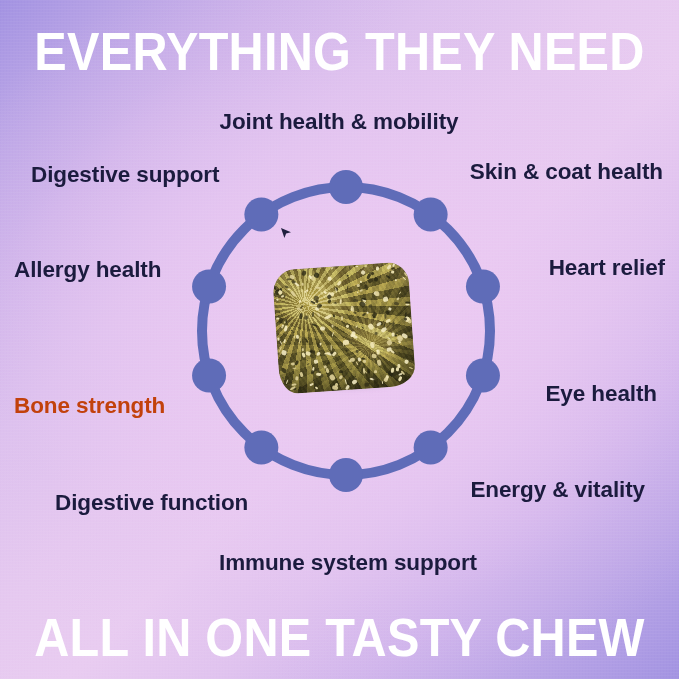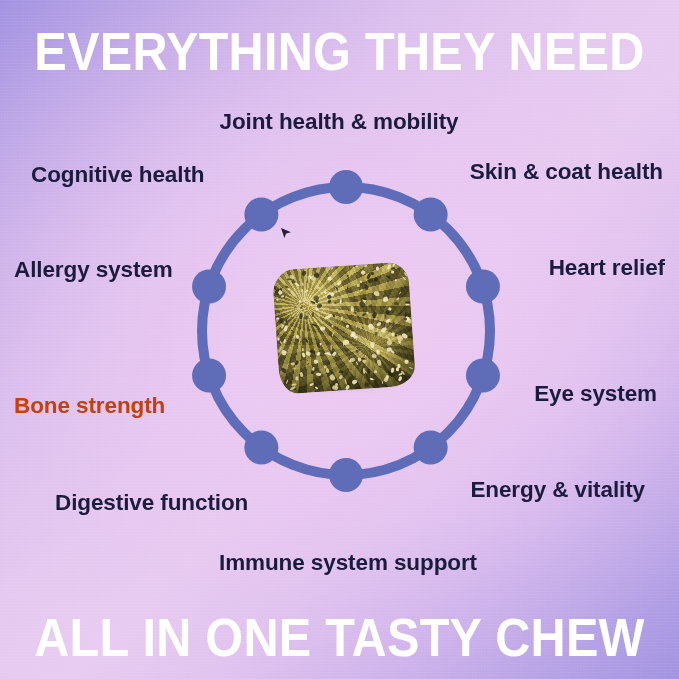--- a/index.html
+++ b/index.html
@@ -465,24 +465,24 @@
   <div id="cursor-artifact">
     <svg width="13" height="13" viewBox="0 0 13 13">
       <path d="M1 1 L11 5.2 L6.1 6.4 L4.4 11 Z" fill="#20203f"></path>
     </svg>
   </div>
 
   <div id="labels">
       <div class="label center" style="color: rgb(27, 27, 62); top: 110px; left: 0px; width: 679px; text-align: center; transform: translateX(-0.5px);">Joint health &amp; mobility</div>
       <div class="label left" style="color: rgb(27, 27, 62); top: 160px; right: 16px;">Skin &amp; coat health</div>
       <div class="label left" style="color: rgb(27, 27, 62); top: 256px; right: 14px;">Heart relief</div>
-      <div class="label left" style="color: rgb(27, 27, 62); top: 382px; right: 22px;">Eye system</div>
+      <div class="label left" style="color: rgb(27, 27, 62); top: 382px; right: 22px;">Eye health</div>
       <div class="label left" style="color: rgb(27, 27, 62); top: 478px; right: 34px;">Energy &amp; vitality</div>
       <div class="label center" style="color: rgb(27, 27, 62); top: 551px; left: 0px; width: 679px; text-align: center; transform: translateX(8.5px);">Immune system support</div>
       <div class="label right" style="color: rgb(27, 27, 62); top: 491px; left: 55px;">Digestive function</div>
       <div class="label right" style="color: #c2410c; top: 394px; left: 14px;">Bone strength</div>
-      <div class="label right" style="color: rgb(27, 27, 62); top: 258px; left: 14px;">Allergy system</div>
-      <div class="label right" style="color: rgb(27, 27, 62); top: 163px; left: 31px;">Cognitive health</div>
+      <div class="label right" style="color: rgb(27, 27, 62); top: 258px; left: 14px;">Allergy health</div>
+      <div class="label right" style="color: rgb(27, 27, 62); top: 163px; left: 31px;">Digestive support</div>
     </div>
 
   <div class="banner" id="banner-bottom" style="color: rgb(255, 255, 255);">ALL IN ONE TASTY CHEW</div>
 
 </div>
 
 </body></html>

